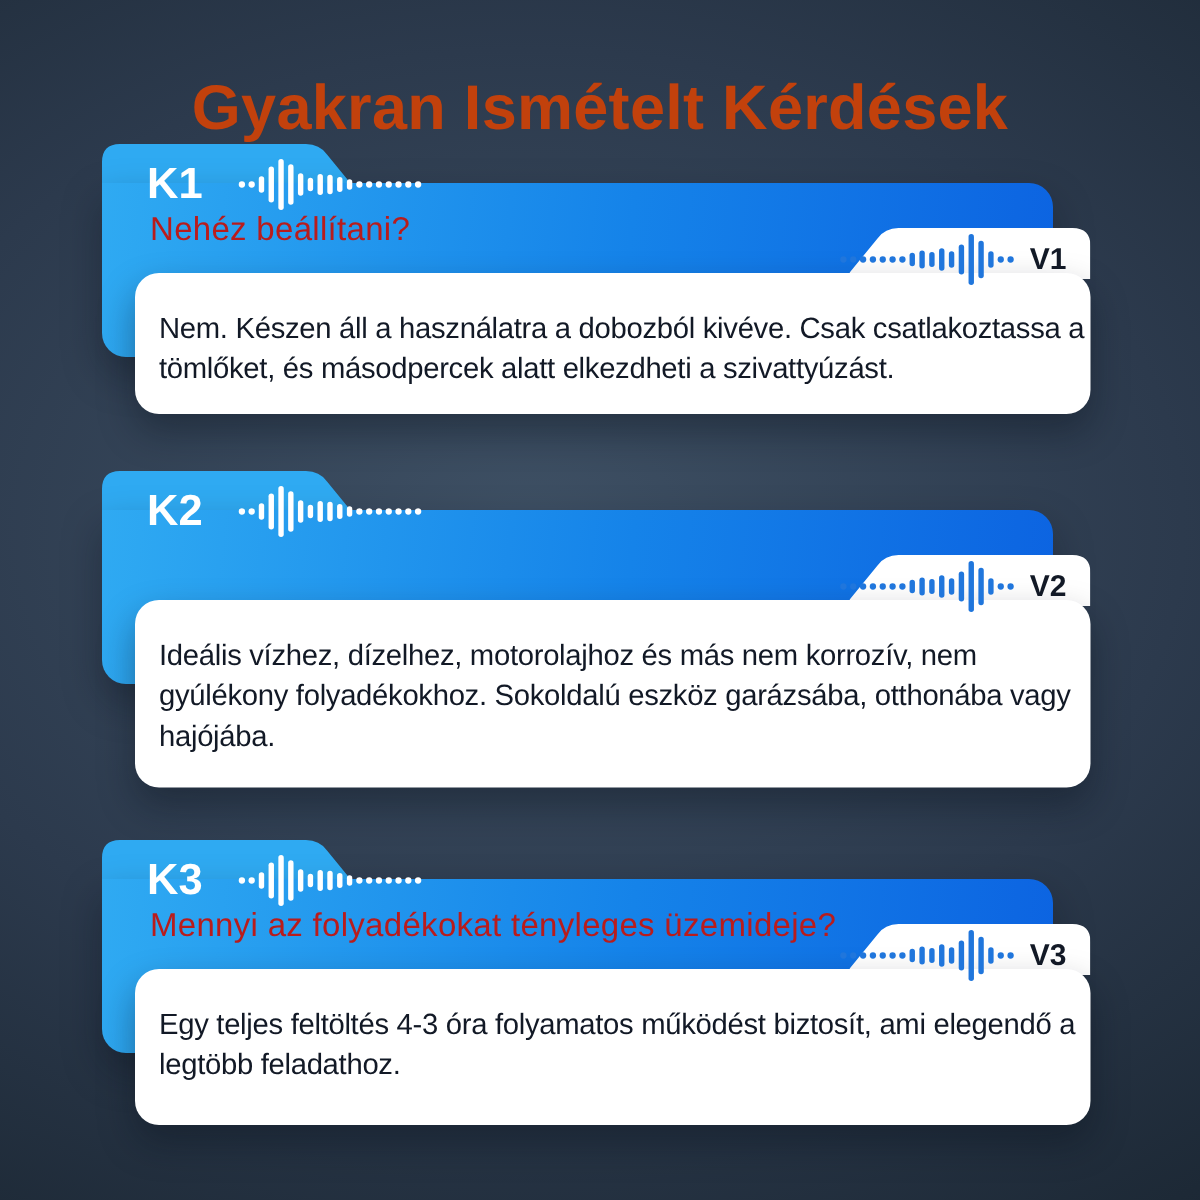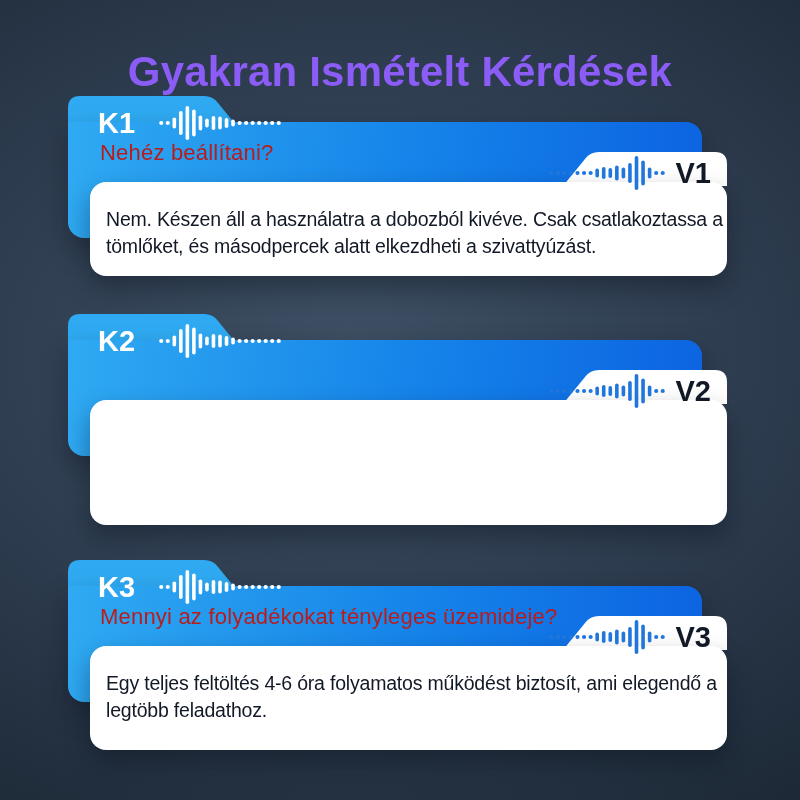--- a/index.html
+++ b/index.html
@@ -8,21 +8,21 @@
     font-family:"Liberation Sans", sans-serif;
     background:
       radial-gradient(130% 95% at 44% 44%,
         var(--bg-center,#3E5064) 0%,
         #2C3A4D 42%,
         #1D2936 72%,
         var(--bg-edge,#131B27) 100%);
   }
   .page-title{
     position:absolute;top:20px;left:0;width:100%;
-    text-align:center;color:#8b5cf6;font-size:42px;font-weight:700;
+    text-align:center;color:#c2410c;font-size:42px;font-weight:700;
     letter-spacing:.2px;
   }
   .card{position:absolute;left:68px;width:659px;}
   .card.c1{top:94px;height:182px;}
   .card.c2{top:312px;height:213px;}
   .card.c3{top:558px;height:192px;}
 
   
   .q-shape{position:absolute;inset:0;}
   .q-tab{
@@ -57,21 +57,21 @@
   }
   .a-body{
     position:absolute;left:0;top:30px;right:0;bottom:0;
     background:var(--card-bg,#FFFFFF);border-radius:16px;
     box-shadow:0 12px 24px rgba(8,15,26,.38);
   }
   .a-head{
     position:absolute;top:64px;right:16px;height:30px;
     display:flex;align-items:center;gap:10px;
   }
-  .a-label{font-size:29px;font-weight:700;color:var(--text-dark,#0F1722);line-height:30px;}
+  .a-label{font-size:20px;font-weight:700;color:var(--text-dark,#0F1722);line-height:30px;}
   .answer{
     position:absolute;left:38px;right:0;top:112px;
     color:var(--text-dark,#151B26);font-size:19.5px;line-height:27px;
     font-weight:500;letter-spacing:-.2px;
   }
   svg.wave{display:block;}
 </style>
 </head>
 <body>
 
@@ -186,20 +186,21 @@
         <rect x="73.58888888888889" y="12.5" width="3.6" height="11" rx="1.8" fill="#2076DC"></rect>
         <rect x="80.14444444444443" y="8" width="3.6" height="20" rx="1.8" fill="#2076DC"></rect>
         <rect x="86.69999999999999" y="1" width="3.6" height="34" rx="1.8" fill="#2076DC"></rect>
         <rect x="93.25555555555555" y="5.5" width="3.6" height="25" rx="1.8" fill="#2076DC"></rect>
         <rect x="99.8111111111111" y="12.5" width="3.6" height="11" rx="1.8" fill="#2076DC"></rect>
         <circle cx="108.16666666666666" cy="18" r="2.1" fill="#2076DC"></circle>
         <circle cx="114.72222222222221" cy="18" r="2.1" fill="#2076DC"></circle>
       </svg>
     <span class="a-label">V2</span>
   </div>
+  <div class="answer">Ideális vízhez, dízelhez, motorolajhoz és más nem korrozív, nem gyúlékony folyadékokhoz. Sokoldalú eszköz garázsába, otthonába vagy hajójába.</div>
 </section>
 
 <section class="card c3">
   <div class="q-shape">
     <div class="q-tab"></div>
     <div class="q-body"></div>
   </div>
   <div class="q-head">
     <span class="q-label">K3</span>
     <svg class="wave" width="124" height="36" viewBox="0 0 124 36">
@@ -245,14 +246,14 @@
         <rect x="73.58888888888889" y="12.5" width="3.6" height="11" rx="1.8" fill="#2076DC"></rect>
         <rect x="80.14444444444443" y="8" width="3.6" height="20" rx="1.8" fill="#2076DC"></rect>
         <rect x="86.69999999999999" y="1" width="3.6" height="34" rx="1.8" fill="#2076DC"></rect>
         <rect x="93.25555555555555" y="5.5" width="3.6" height="25" rx="1.8" fill="#2076DC"></rect>
         <rect x="99.8111111111111" y="12.5" width="3.6" height="11" rx="1.8" fill="#2076DC"></rect>
         <circle cx="108.16666666666666" cy="18" r="2.1" fill="#2076DC"></circle>
         <circle cx="114.72222222222221" cy="18" r="2.1" fill="#2076DC"></circle>
       </svg>
     <span class="a-label">V3</span>
   </div>
-  <div class="answer">Egy teljes feltöltés 4-6 óra folyamatos működést biztosít, ami elegendő a legtöbb feladathoz.</div>
+  <div class="answer">Egy teljes feltöltés 4-3 óra folyamatos működést biztosít, ami elegendő a legtöbb feladathoz.</div>
 </section>
 
 </body></html>

